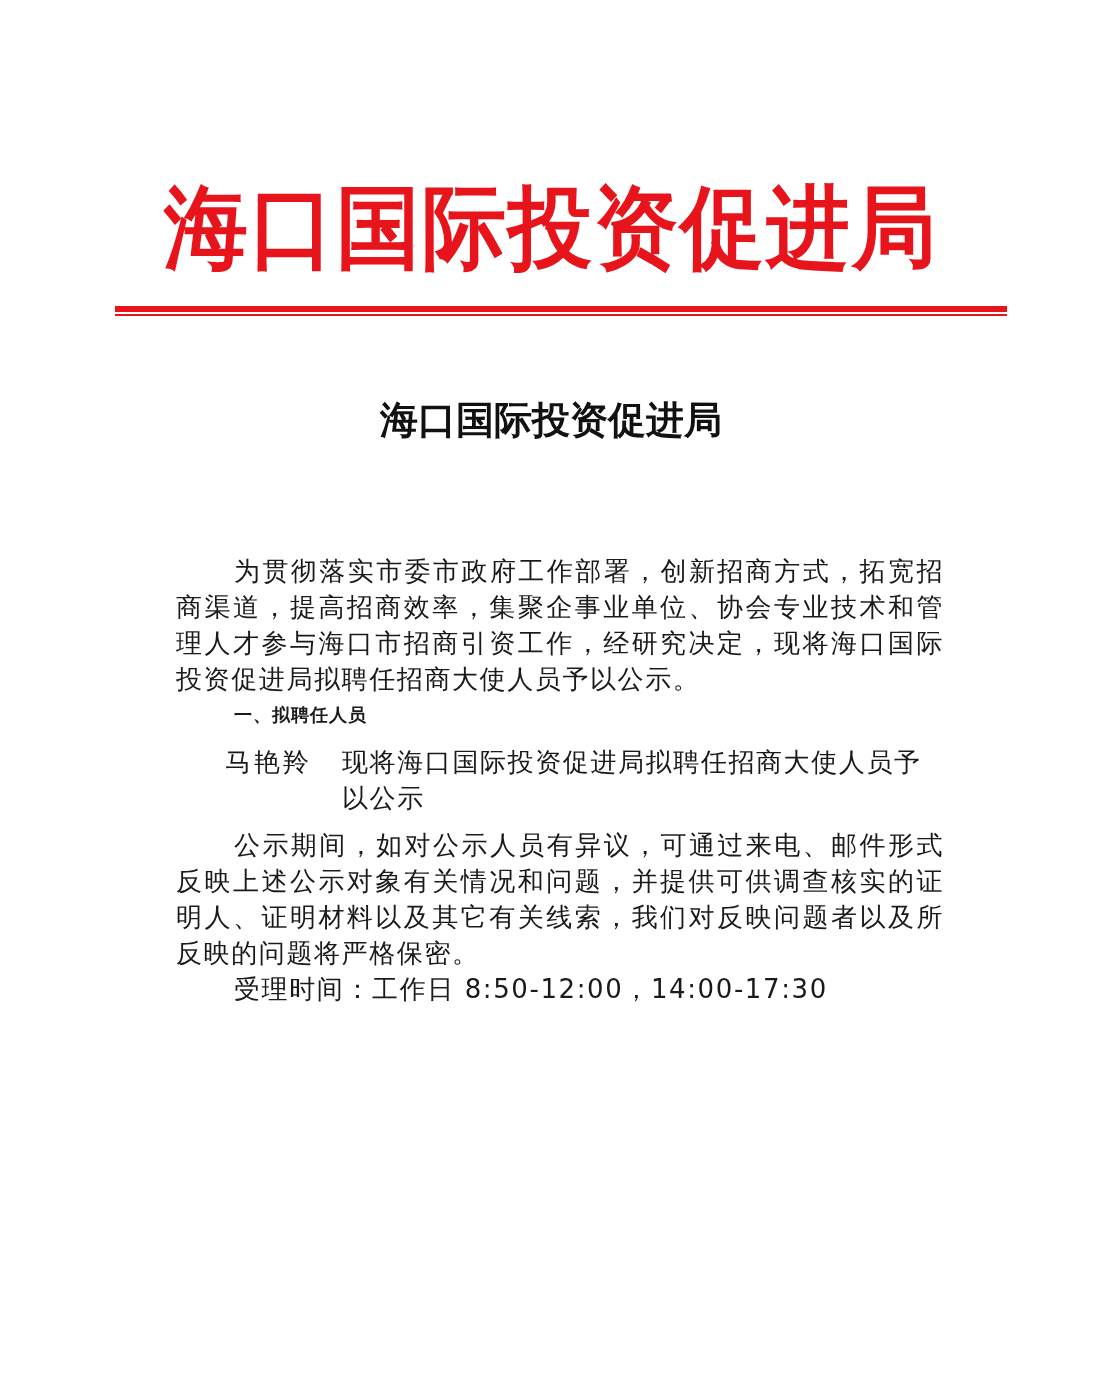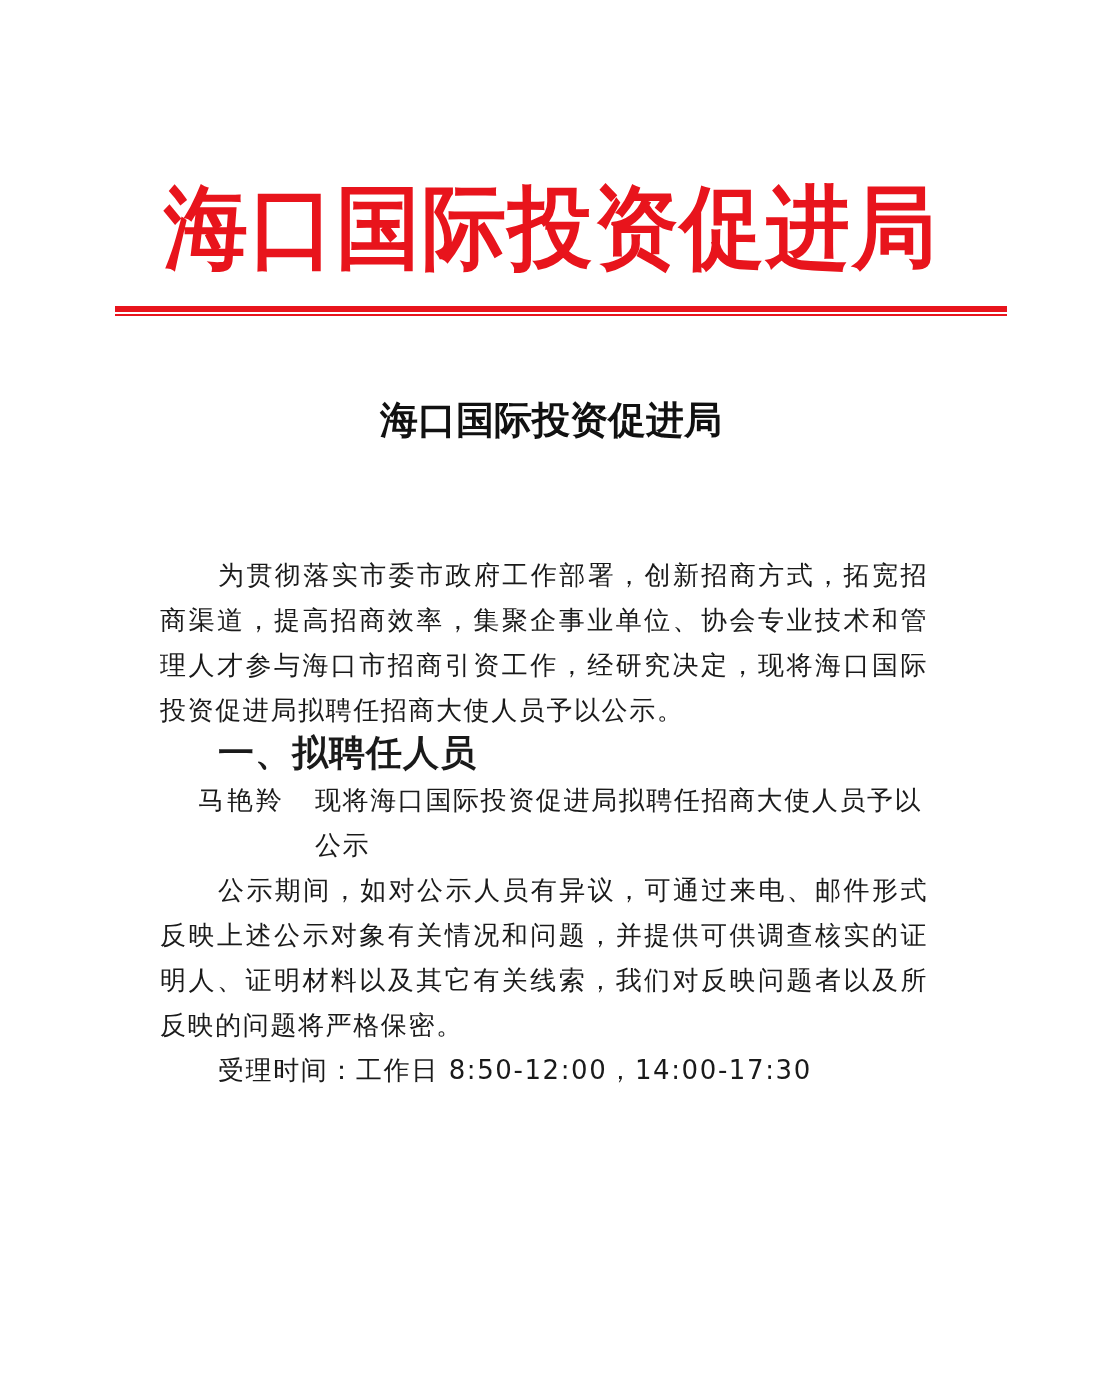--- a/index.html
+++ b/index.html
@@ -54,45 +54,45 @@
       font-family: "DejaVu Serif", "Liberation Serif", serif;
       font-weight: bold;
       font-size: 38px;
       line-height: 54px;
       color: #111111;
     }
     .doc-title div { margin: 0; }
     .content {
       position: absolute;
       top: 553px;
-      left: 160px;
+      left: 176px;
       width: 768px;
       font-family: "DejaVu Sans", "Liberation Sans", sans-serif;
       font-size: 26px;
-      line-height: 45px;
+      line-height: 36px;
       color: #1a1a1a;
     }
     .para {
       text-align: justify;
       text-align-last: left;
       text-indent: 58px;
       margin: 0;
       letter-spacing: 1.6px;
     }
     .heading {
       margin: 0;
       padding-left: 58px;
-      font-family: Liberation Mono, monospace;
+      font-family: Liberation Serif, serif;
       font-weight: bold;
-      font-size: 36px;
+      font-size: 18px;
       letter-spacing: 1px;
     }
     .appointee {
       display: flex;
-      margin: 0;
+      margin: 11px;
       letter-spacing: 1.6px;
     }
     .appointee-name {
       width: 155px;
       padding-left: 38px;
       box-sizing: border-box;
       flex: none;
       letter-spacing: 3px;
     }
     .appointee-title {

